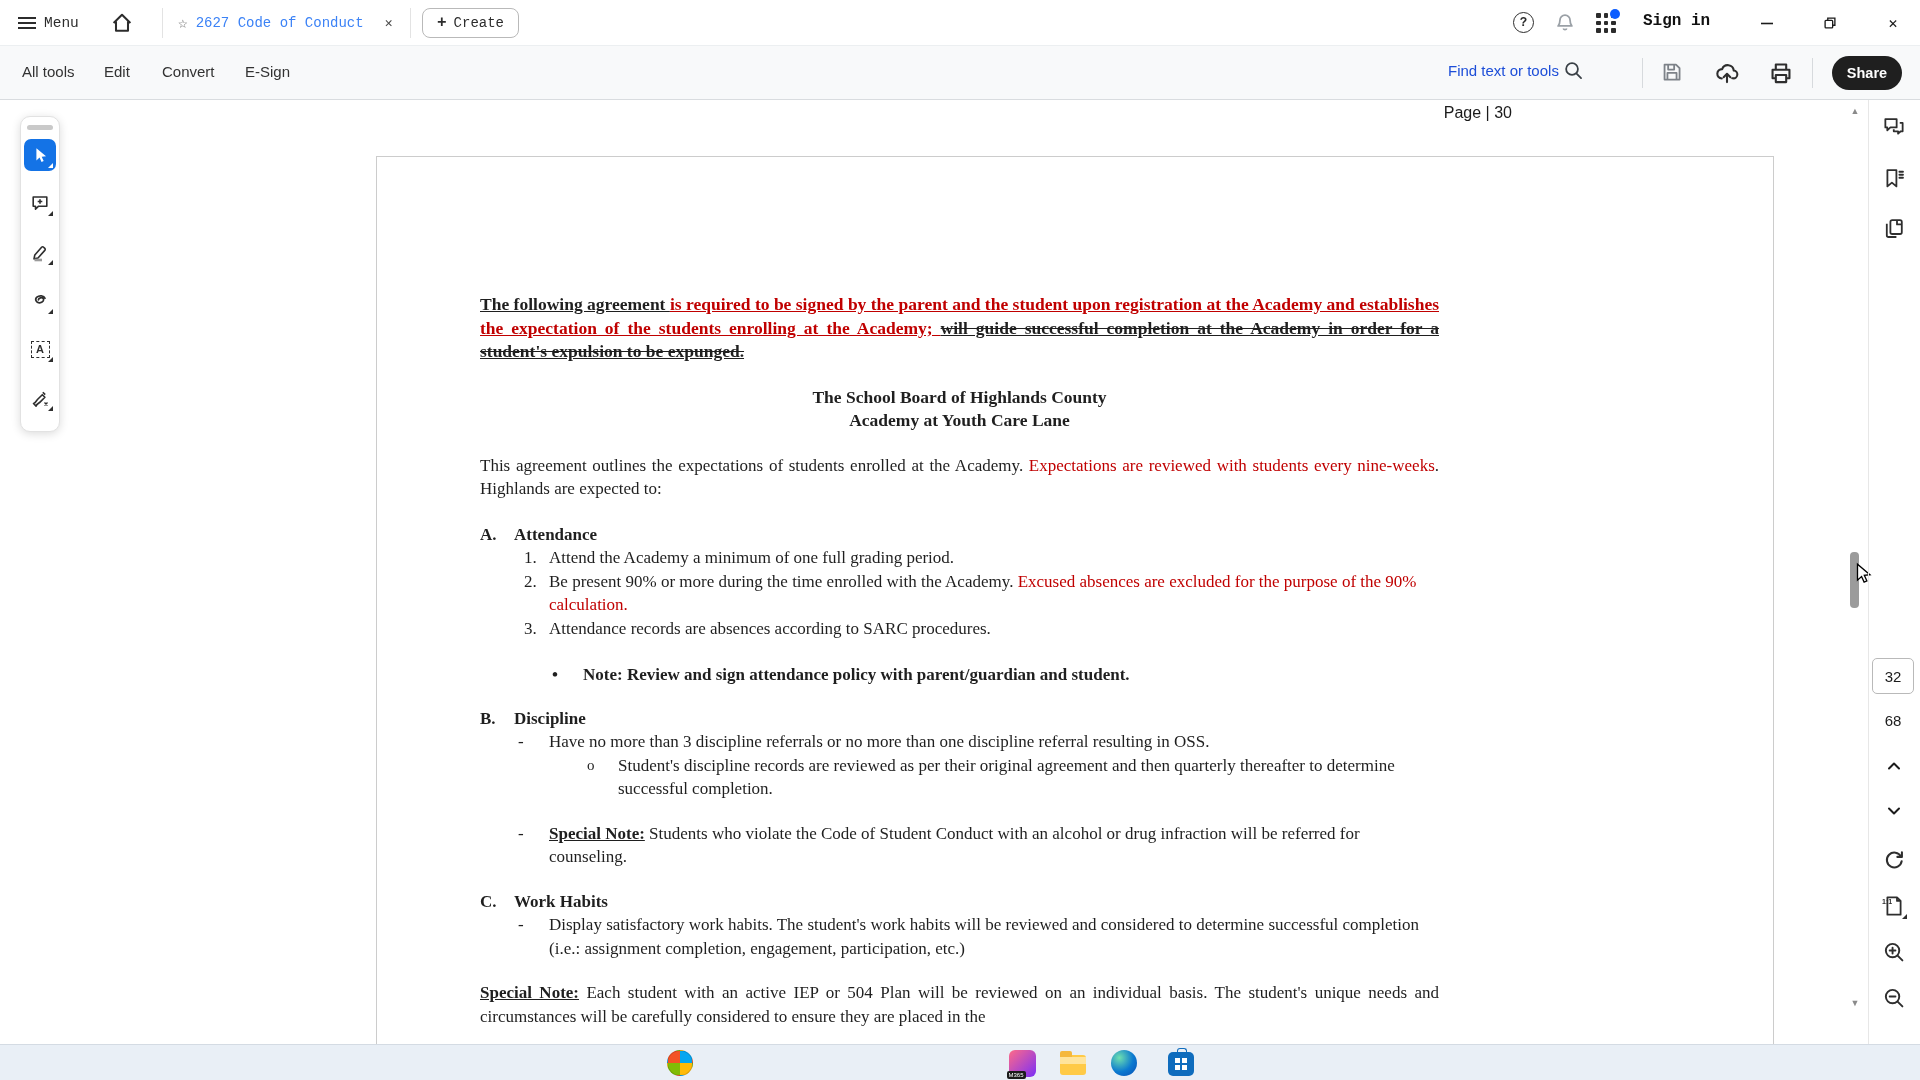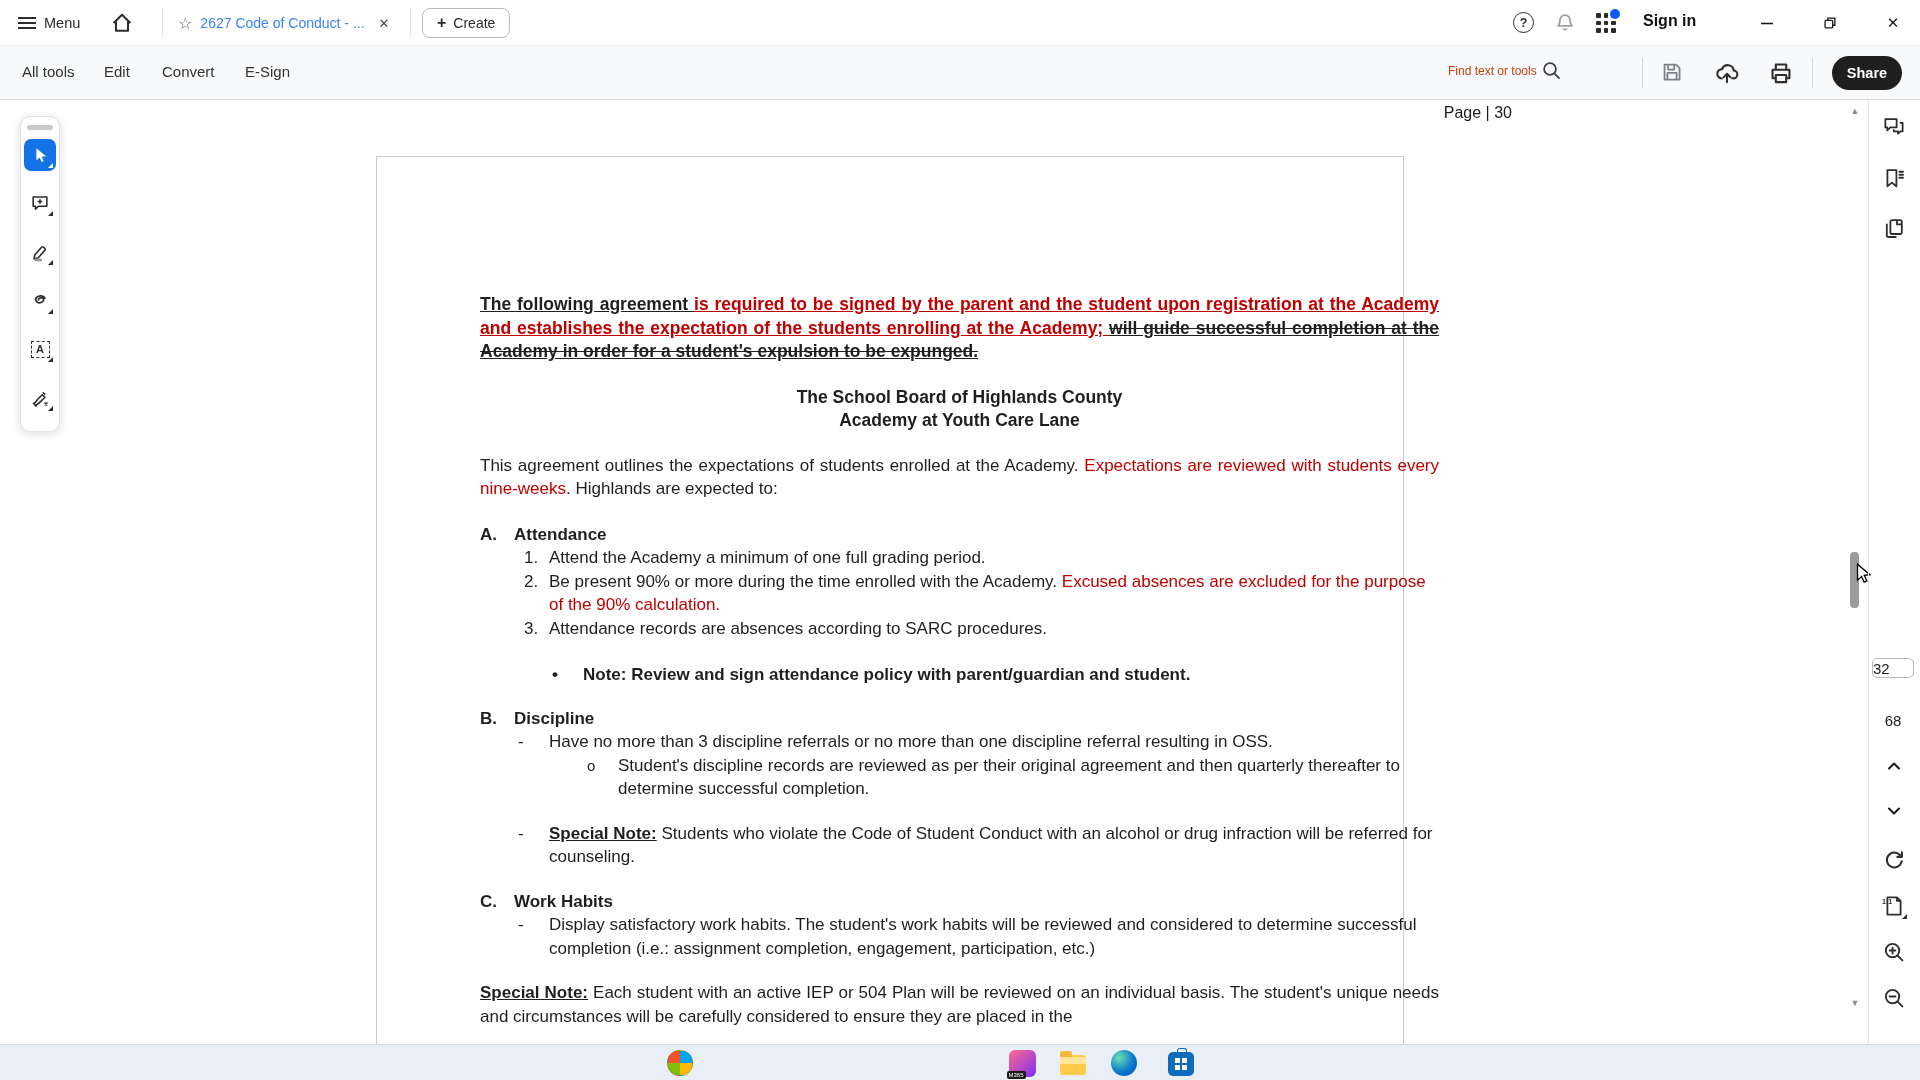--- a/index.html
+++ b/index.html
@@ -2,21 +2,21 @@
 <html><head>
 <meta charset="utf-8">
 <style>
   * { margin:0; padding:0; box-sizing:border-box; }
   html,body { width:1920px; height:1080px; overflow:hidden;
     font-family:"Liberation Sans", sans-serif; background:#fff; color:#2c2c2c; }
   svg { display:block; }
 
   
   .titlebar { position:absolute; left:0; top:0; width:1920px; height:46px;
-    background:#fff; border-bottom:1px solid #eceff1; }
+    background:#fff; border-bottom:1px solid #eceff1;font-family:Liberation Mono, monospace; }
   .menu-btn { position:absolute; left:18px; top:10px; height:26px; display:flex; align-items:center; gap:8px;
     font-size:14.5px; color:#2c2c2c; cursor:pointer; }
   .hamburger { width:18px; height:12px; border-top:2px solid #2c2c2c; border-bottom:2px solid #2c2c2c; position:relative; }
   .hamburger:before { content:""; position:absolute; left:0; top:3px; width:18px; height:2px; background:#2c2c2c; }
   .home-btn { position:absolute; left:110px; top:11px; }
   .tb-sep { position:absolute; top:8px; width:1px; height:30px; background:#e3e3e3; }
   .doc-tab { position:absolute; left:178px; top:8px; height:30px; display:flex; align-items:center; gap:8px; }
   .tab-star { font-size:16px; color:#5f5f5f; }
   .tab-title { font-size:14px; color:#3b82f6; max-width:175px; white-space:nowrap; overflow:hidden; }
   .tab-close { font-size:13px; color:#4a4a4a; margin-left:6px; cursor:pointer; }
@@ -31,21 +31,21 @@
   .apps-dot { position:absolute; right:-4px; top:-4px; width:10px; height:10px; border-radius:50%; background:#0b5cff; }
   .signin { position:absolute; left:1643px; top:12px; font-size:16px; font-weight:bold; color:#111; cursor:pointer; }
   .win-ctl { position:absolute; top:10px; width:30px; height:26px; display:flex; align-items:center; justify-content:center;
     font-size:15px; cursor:pointer; color:#1b1b1b; }
 
   
   .toolbar { position:absolute; left:0; top:46px; width:1920px; height:54px;
     background:#f8f9fa; border-bottom:1px solid #d9dcdf; }
   .tool-menu { position:absolute; top:17px; font-size:15px; color:#323232; cursor:pointer; }
   .find-box { position:absolute; left:1448px; top:14px; display:flex; align-items:center; gap:4px;
-    font-size:12px; color:#c2410c; cursor:text; }
+    font-size:15px; color:#1d4ed8; cursor:text; }
   .tool-sep { position:absolute; top:12px; width:1px; height:30px; background:#d7dadd; }
   .icon-btn { position:absolute; top:14px; width:26px; height:26px; cursor:pointer; }
   .share-btn { position:absolute; left:1832px; top:10px; width:70px; height:34px; background:#1f1f1f; color:#fff;
     border-radius:18px; display:flex; align-items:center; justify-content:center; font-size:14.5px; font-weight:bold; cursor:pointer; }
 
   
   .main { position:absolute; left:0; top:100px; width:1920px; height:944px; background:#fff; overflow:hidden; }
 
   
   .tool-panel { position:absolute; left:20px; top:16px; width:40px; height:316px; background:#fff;
@@ -55,22 +55,22 @@
   .tool-btn { width:32px; height:32px; border-radius:7px; display:flex; align-items:center; justify-content:center;
     margin-bottom:17px; position:relative; cursor:pointer; color:#2e2e2e; }
   .tool-btn.active { background:#1473e6; color:#fff; }
   .corner { position:absolute; right:3px; bottom:3px; width:0; height:0;
     border-left:5px solid transparent; border-bottom:5px solid currentColor; }
   .textbox-icon { width:19px; height:17px; border:1.7px dashed #2e2e2e; display:flex; align-items:center;
     justify-content:center; font-size:11px; font-weight:bold; color:#2e2e2e; }
 
   
   .page-indicator { position:absolute; top:4px; right:408px; font-size:16px; color:#1b1b1b; }
-  .page-sheet { position:absolute; left:376px; top:56px; width:1028px; height:888px;
-    border:1px solid #cccccc; border-bottom:none; background:#fff; }
+  .page-sheet { position:absolute; left:376px; top:56px; width:1398px; height:888px;
+    border:1px solid #cccccc; border-bottom:none; background:#fff;font-family:Liberation Serif, serif; }
   .doc-content { position:absolute; left:103px; top:136px; width:959px; color:#1f1f1f;
     font-size:17px; line-height:23.5px; }
   .doc-red { color:#c00000; }
   .hd { font-weight:bold; font-size:17.5px; text-align:justify; }
   .hd span { text-decoration:underline; }
   .hd .struck { text-decoration:underline line-through; }
   .org { text-align:center; font-weight:bold; font-size:17.5px; margin-top:22px; }
   .intro { margin-top:21px; text-align:justify; }
   .sec-title { margin-top:22px; font-weight:bold; position:relative; padding-left:34px; }
   .sec-label { position:absolute; left:0; }
@@ -86,22 +86,22 @@
 
   
   .scroll-arrow { position:absolute; left:1847px; width:16px; text-align:center; font-size:9px; color:#8a8a8a; cursor:pointer; }
   .scroll-thumb { position:absolute; left:1850px; top:452px; width:9px; height:56px; background:#9b9b9b; border-radius:4px; cursor:pointer; }
   .pointer-cursor { position:absolute; left:1852px; top:462px; }
   .rail-divider { position:absolute; left:1868px; top:0; width:1px; height:944px; background:#e7e7e7; }
 
   
   .rail-btn { position:absolute; left:1878px; width:32px; height:32px; display:flex; align-items:center; justify-content:center;
     cursor:pointer; color:#2e2e2e; }
-  .page-input { position:absolute; left:1872px; top:558px; width:42px; height:20px; border:1px solid #b9b9b9;
-    border-radius:5px; font-size:15px; font-family:"Liberation Sans", sans-serif; color:#1b1b1b; background:#fff; }
+  .page-input { position:absolute; left:1872px; top:558px; width:42px; height:36px; border:1px solid #b9b9b9;
+    border-radius:5px; text-align:center; font-size:15px; font-family:"Liberation Sans", sans-serif; color:#1b1b1b; background:#fff; }
   .page-total { position:absolute; left:1872px; top:612px; width:42px; text-align:center; font-size:15px; color:#1b1b1b; }
   .one2one { position:relative; }
   .one2one .lbl { position:absolute; left:4px; top:8px; font-size:7px; font-weight:bold; color:#2e2e2e; }
 
   
   .taskbar { position:absolute; left:0; top:1044px; width:1920px; height:36px;
     background:#e9eff6; border-top:1px solid #d4dbe3; }
   .tk { position:absolute; top:4px; width:28px; height:28px; display:flex; align-items:center; justify-content:center; cursor:pointer; }
   .start-orb { width:26px; height:26px; border-radius:50%;
     background:conic-gradient(#05a6f0 0 25%, #ffba08 0 50%, #81bc06 0 75%, #f35325 0);

